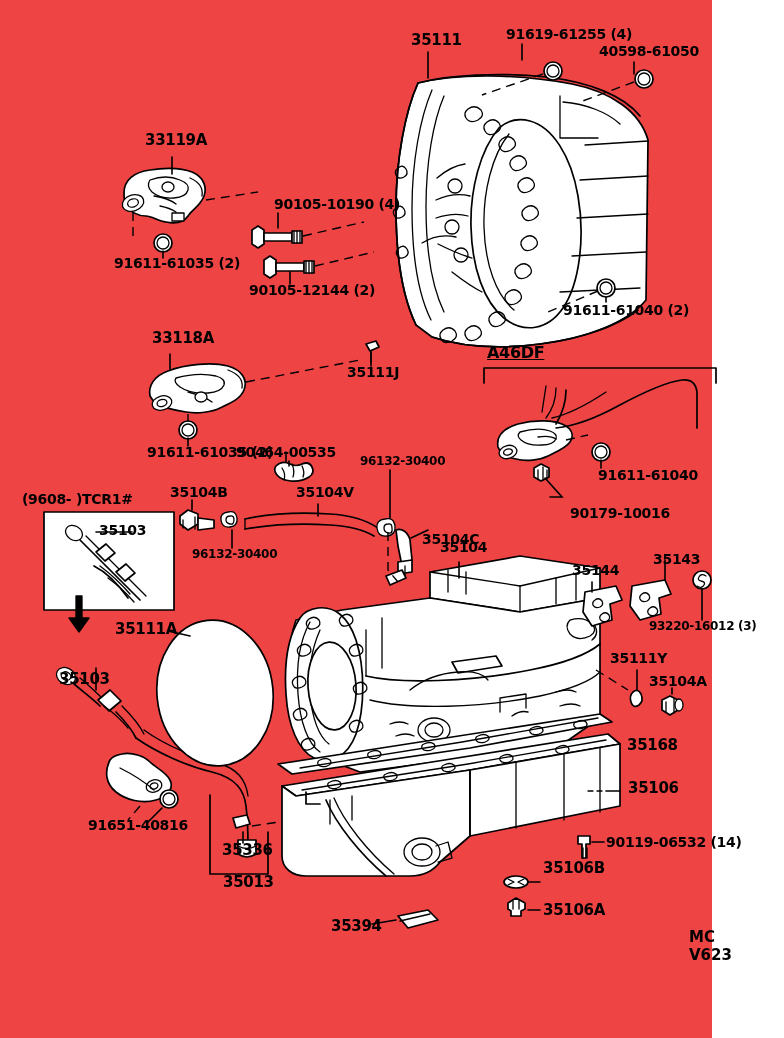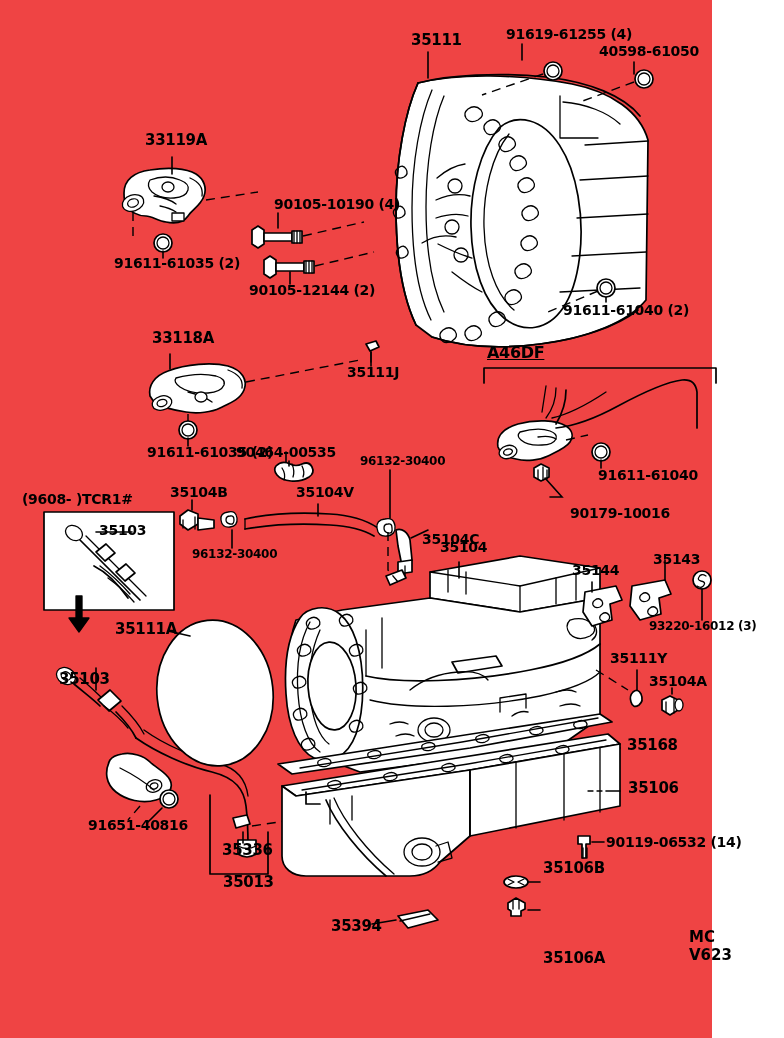--- a/index.html
+++ b/index.html
@@ -489,17 +489,17 @@
   <div class="lbl s14" style="left:649px;top:674px;">35104A</div>
   <div class="lbl s15" style="left:115px;top:622px;">35111A</div>
   <div class="lbl s15" style="left:59px;top:672px;">35103</div>
   <div class="lbl s15" style="left:627px;top:738px;">35168</div>
   <div class="lbl s15" style="left:628px;top:781px;">35106</div>
   <div class="lbl s14" style="left:88px;top:818px;">91651-40816</div>
   <div class="lbl s15" style="left:222px;top:843px;">35336</div>
   <div class="lbl s14" style="left:606px;top:835px;">90119-06532 (14)</div>
   <div class="lbl s15" style="left:192px;top:875px;margin-left:31px;">35013</div>
   <div class="lbl s15" style="left:543px;top:861px;">35106B</div>
-  <div class="lbl s15" style="left:543px;top:903px;margin-top:48px;">35106A</div>
+  <div class="lbl s15" style="left:543px;top:903px;">35106A</div>
   <div class="lbl s15" style="left:331px;top:919px;">35394</div>
   <div class="watermark" style="left:689px;top:928px;">MC V623</div>
 
 </div>
 
 </body></html>

